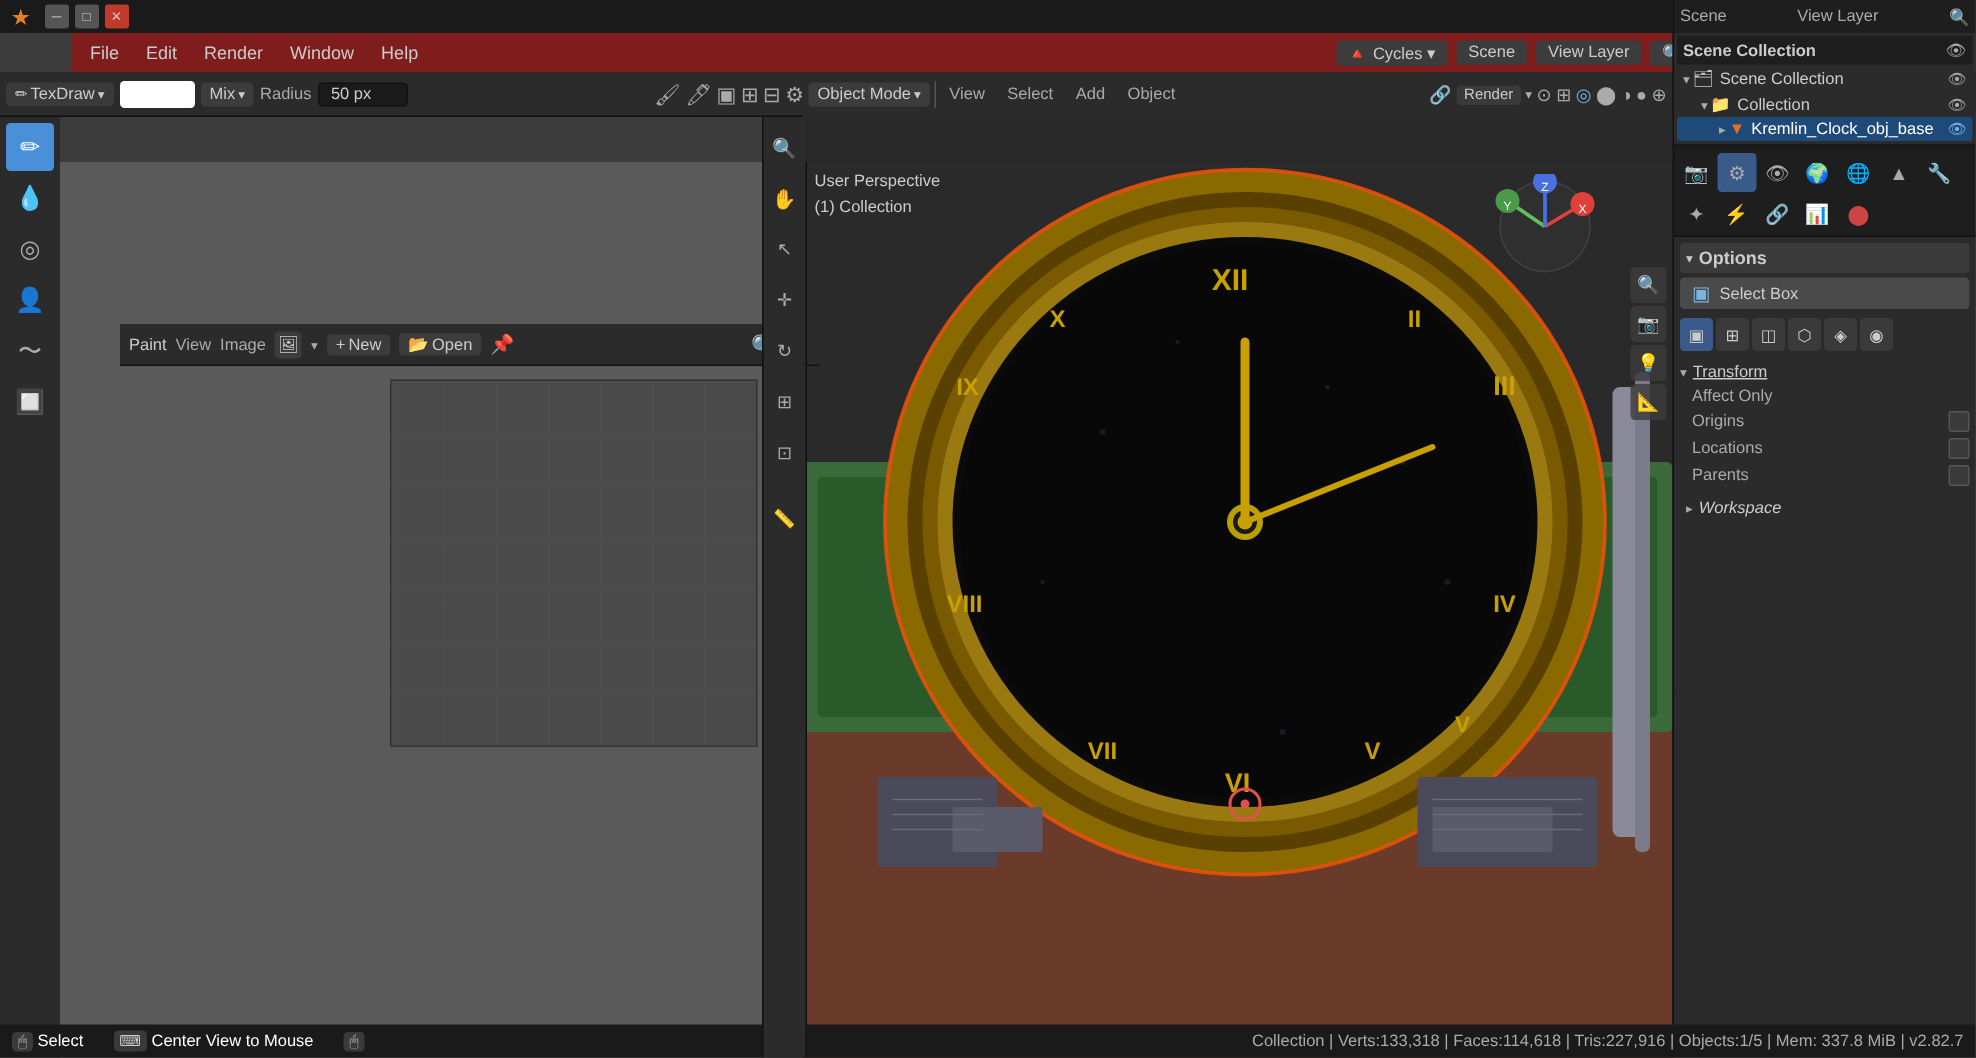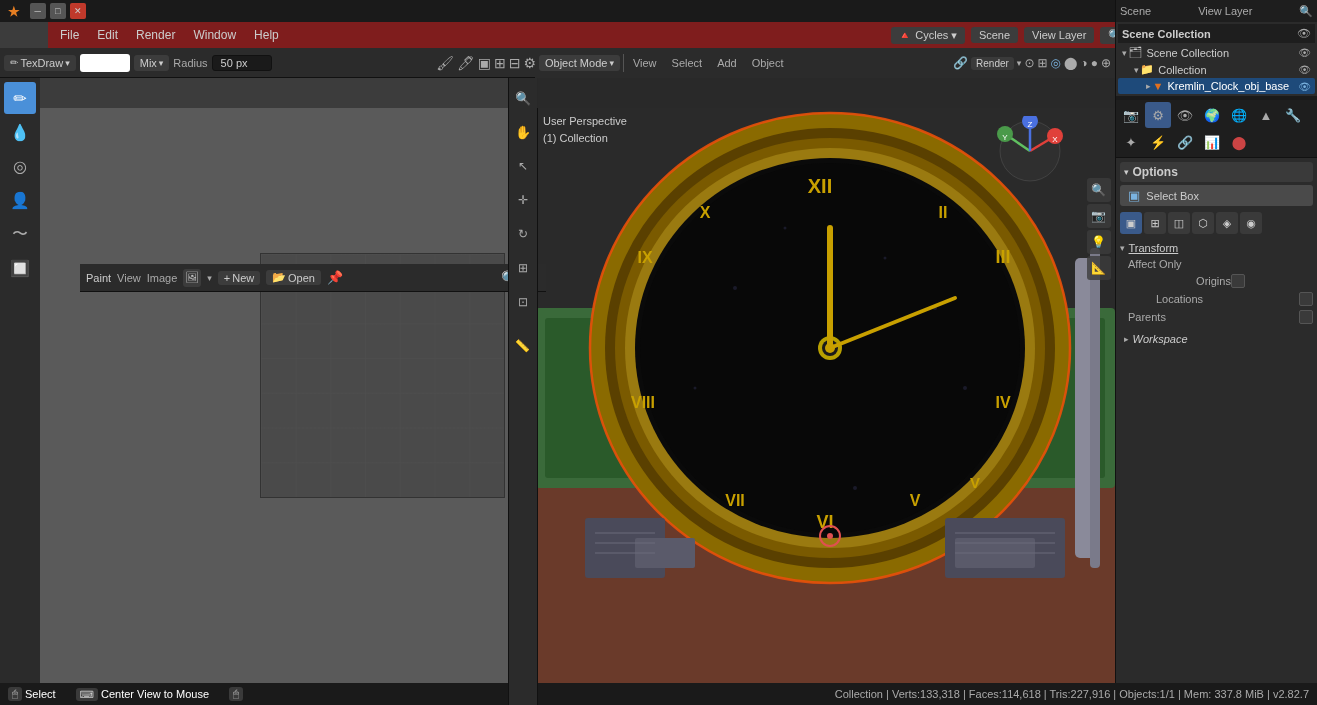--- a/index.html
+++ b/index.html
@@ -132,21 +132,21 @@
   <div class="tool-btn active">✏</div>
   <div class="tool-btn" style="color:#aaa;">💧</div>
   <div class="tool-btn" style="color:#aaa;">◎</div>
   <div class="tool-btn" style="color:#aaa;">👤</div>
   <div class="tool-btn" style="color:#aaa;">〜</div>
   <div class="tool-btn" style="color:#aaa;">🔲</div>
 </div>
 
 <div id="uv-canvas">
 
-  <div style="position:absolute;top:108px;left:40px;width:466px;height:28px;background:#2b2b2b;display:flex;align-items:center;padding:0 6px;gap:6px;border-bottom:1px solid #111;z-index:5;margin-top:48px;">
+  <div style="position:absolute;top:108px;left:40px;width:466px;height:28px;background:#2b2b2b;display:flex;align-items:center;padding:0 6px;gap:6px;border-bottom:1px solid #111;z-index:5;">
     <span style="font-size:11px;color:#ccc;cursor:pointer;">Paint</span>
     <span style="font-size:11px;color:#aaa;cursor:pointer;">View</span>
     <span style="font-size:11px;color:#aaa;cursor:pointer;">Image</span>
     <span style="width:18px;height:18px;background:#3c3c3c;border-radius:3px;display:flex;align-items:center;justify-content:center;cursor:pointer;font-size:11px;">🖼</span>
     <span style="font-size:9px;color:#aaa;cursor:pointer;">▾</span>
     <span style="background:#3c3c3c;border-radius:3px;padding:1px 6px;font-size:11px;cursor:pointer;display:flex;align-items:center;gap:2px;">
       <span>+</span>
         <span>New</span>
     </span>
     <span style="background:#3c3c3c;border-radius:3px;padding:1px 6px;font-size:11px;cursor:pointer;display:flex;align-items:center;gap:2px;">
@@ -392,27 +392,27 @@
 
     <div style="margin-bottom:4px;">
       <div style="display:flex;align-items:center;padding:2px 0;cursor:pointer;">
         <span style="font-size:9px;color:#aaa;margin-right:4px;">▾</span>
         <span style="font-size:11px;color:#ccc;text-decoration:underline;">Transform</span>
       </div>
 
       <div style="padding-left:8px;">
         <span style="font-size:11px;color:#aaa;display:block;padding:2px 0;">Affect Only</span>
 
-        <div style="display:flex;align-items:center;justify-content:center;padding:2px 0;">
+        <div style="display:flex;align-items:center;justify-content:space-between;padding:2px 0;">
           <span style="font-size:11px;color:#aaa;">Origins</span>
           <div style="width:14px;height:14px;background:#3a3a3a;border:1px solid #555;border-radius:2px;cursor:pointer;"></div>
         </div>
 
         <div style="display:flex;align-items:center;justify-content:space-between;padding:2px 0;">
-          <span style="font-size:11px;color:#aaa;margin-left:28px;">Locations</span>
+          <span style="font-size:11px;color:#aaa;">Locations</span>
           <div style="width:14px;height:14px;background:#3a3a3a;border:1px solid #555;border-radius:2px;cursor:pointer;"></div>
         </div>
 
         <div style="display:flex;align-items:center;justify-content:space-between;padding:2px 0;">
           <span style="font-size:11px;color:#aaa;">Parents</span>
           <div style="width:14px;height:14px;background:#3a3a3a;border:1px solid #555;border-radius:2px;cursor:pointer;"></div>
         </div>
       </div>
     </div>
 
@@ -429,14 +429,14 @@
     <span class="status-key">Select</span>
   </span>
   <span style="display:flex;align-items:center;gap:3px;">
     <span style="background:#3a3a3a;border-radius:3px;padding:1px 4px;font-size:10px;">⌨</span>
     <span class="status-key">Center View to Mouse</span>
   </span>
   <span style="display:flex;align-items:center;gap:3px;">
     <span style="background:#3a3a3a;border-radius:3px;padding:1px 4px;font-size:10px;">🖱</span>
   </span>
   <div class="status-spacer"></div>
-  <span class="status-stats">Collection | Verts:133,318 | Faces:114,618 | Tris:227,916 | Objects:1/1 | Mem: 337.8 MiB | v2.82.7</span>
+  <span class="status-stats">Collection | Verts:133,318 | Faces:114,618 | Tris:227,916 | Objects:1/5 | Mem: 337.8 MiB | v2.82.7</span>
 </div>
 
 </body></html>

